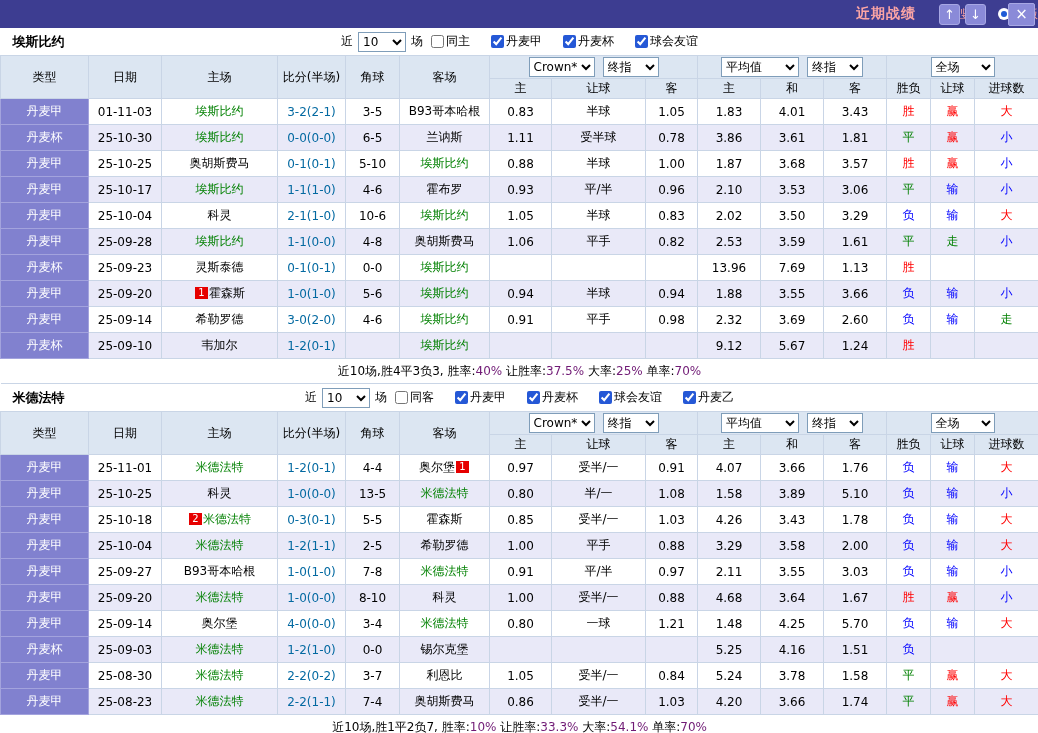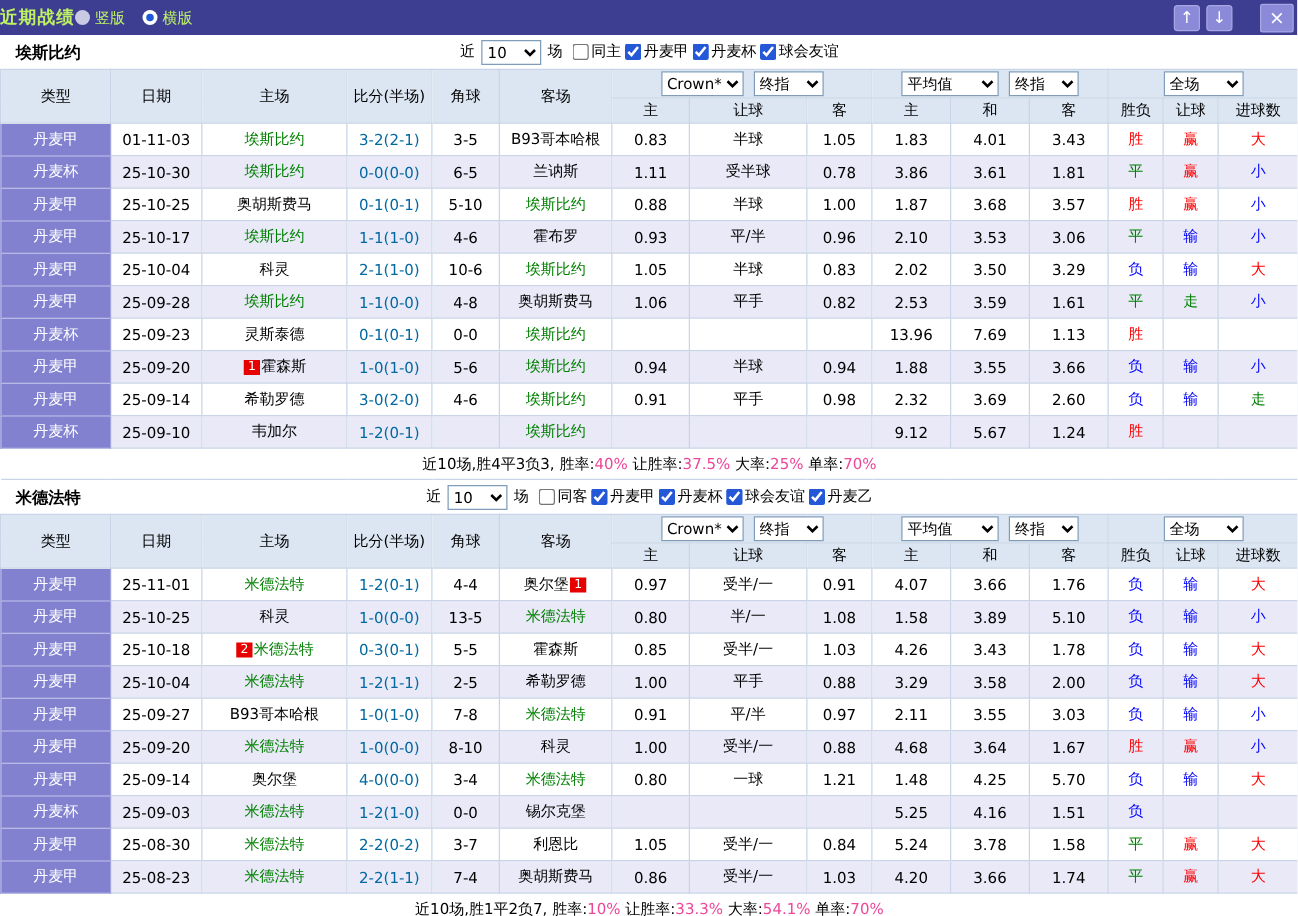--- a/index.html
+++ b/index.html
@@ -1,59 +1,59 @@
 <!DOCTYPE html>
 <html><head>
 <meta charset="utf-8">
 <style>
   html,body{margin:0;padding:0}
   body{width:1038px;background:#fff;color:#000;font-family:"DejaVu Sans","Liberation Sans",sans-serif;font-size:12px}
   .window{width:1038px;height:733px;overflow:hidden;background:#fff}
 
   
   .titlebar{height:28px;background:#3d3d91;position:relative}
-  .titlebar-center{position:absolute;left:0;right:0;top:0;bottom:0;display:flex;align-items:center;justify-content:flex-start;gap:0;color:#bef264}
+  .titlebar-center{position:absolute;left:0;right:0;top:0;bottom:0;display:flex;align-items:center;justify-content:flex-end;gap:28px;color:#fca5a5}
   .title{font-weight:bold;font-size:14px;letter-spacing:1px}
   .radio-group{display:inline-flex;gap:14px;align-items:center}
   .radio-option{display:inline-flex;align-items:center;gap:4px;cursor:pointer}
   .radio-dot{width:12px;height:12px;border-radius:50%;background:#c9c9e4;display:inline-block;position:relative}
   .radio-dot.selected{background:#fff}
   .radio-dot.selected::after{content:"";position:absolute;left:3px;top:3px;width:6px;height:6px;border-radius:50%;background:#1e5ad7}
   .titlebar-buttons{position:absolute;right:3px;top:3px;display:flex;align-items:center;z-index:2}
   .tb-btn{width:21px;height:21px;margin-left:5px;padding:0;background:#8a8ad8;color:#fff;border:1px solid #a7a7e4;border-radius:3px;font-size:13px;line-height:1;cursor:pointer;font-family:inherit;display:flex;align-items:center;justify-content:center}
   .tb-btn.close{width:27px;height:23px;font-size:15px;margin-left:22px;border-radius:2px}
 
   
   table.grid{width:1038px;border-collapse:collapse;table-layout:fixed}
   .grid th,.grid td{border:1px solid #c9d5e6;text-align:center;white-space:nowrap;overflow:hidden;padding:0 2px;font-weight:normal;font-size:12px}
   .grid td{height:25px}
   .title-row th{height:27px;background:#fff;border-left:0;border-right:0;border-top:0;padding:0}
   .section-head{position:relative;height:27px;display:flex;align-items:center;justify-content:center}
   .team-name{position:absolute;left:12px;font-weight:bold;font-size:13px;color:#000}
   .filters{display:inline-flex;align-items:center;gap:5px}
-  .checkbox-group{display:inline-flex;align-items:flex-start;gap:3px;margin-left:3px}
+  .checkbox-group{display:inline-flex;align-items:flex-start;gap:21px;margin-left:3px}
   .checkbox-group label{display:inline-flex;align-items:center;gap:2px;cursor:pointer}
   input[type=checkbox]{width:13px;height:13px;margin:0;accent-color:#2558d6}
   select{font-family:inherit;font-size:12px;height:20px;border:1px solid #7f9db9;background:#fff}
   .count-select{width:48px}
   .sel-bookmaker{width:66px}
   .sel-final{width:56px}
   .sel-avg{width:78px}
   .sel-scope{width:64px}
   tr.hdr th{background:#dce6f2;height:22px}
   tr.hdr2 th{height:19px}
   .hdr-selects{display:inline-flex;gap:8px;align-items:center;justify-content:space-between}
   td.type-cell{background:#8181cf;color:#fff;border-color:#a3a3dd}
   tr.alt td{background:#e9e9f8}
   tr.alt td.type-cell{background:#8181cf}
   td.score-cell{color:#0369a1}
   .focus{color:#008000}
   .badge{display:inline-block;min-width:11px;height:12px;line-height:12px;padding:0 1px;background:#e60000;color:#fff;font-size:10px;margin:0 1px;vertical-align:1px}
   td.summary-cell{border-left:0;border-right:0;height:24px;background:#fff}
-  .seg-red{color:#ec4899}
+  .seg-red{color:#701a75}
 </style>
 </head>
 <body>
 
 <div class="window">
   <div class="titlebar">
     <div class="titlebar-center">
       <span class="title">近期战绩</span>
       <span class="radio-group">
           <span class="radio-option">

